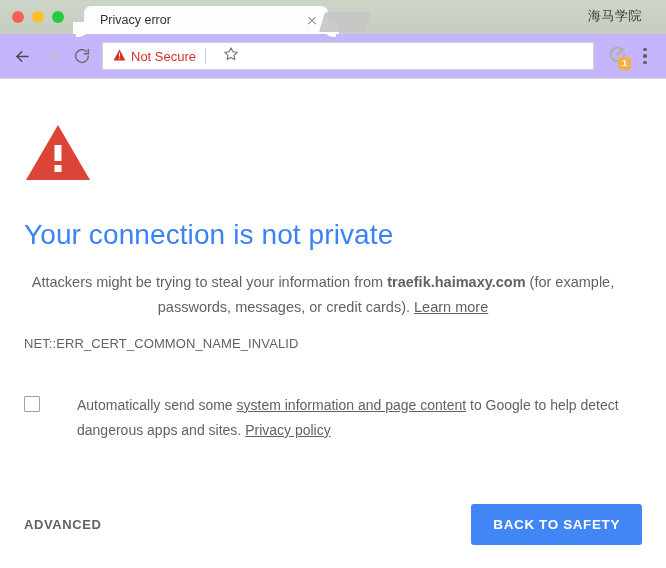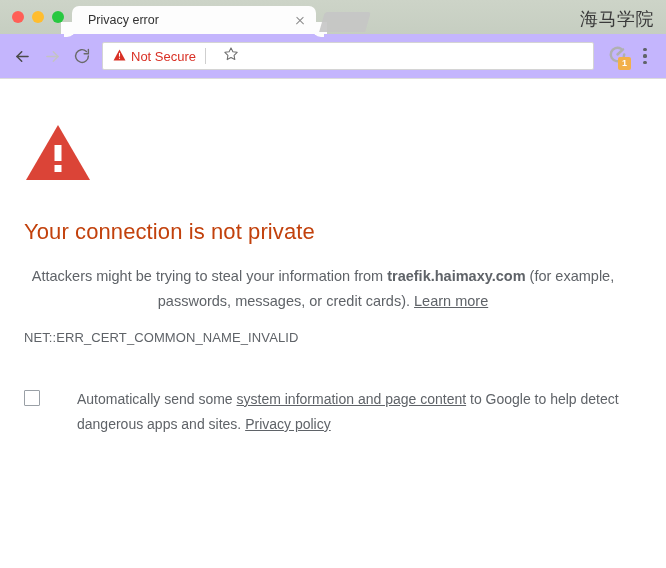--- a/index.html
+++ b/index.html
@@ -26,21 +26,21 @@
     gap: 8px;
     z-index: 5;
   }
   .light { width: 12px; height: 12px; border-radius: 50%; }
   .light.red    { background: #ff5f57; }
   .light.yellow { background: #ffbd2e; }
   .light.green  { background: #28c840; }
 
   .tab {
     position: absolute;
-    left: 72px; top: 6px;
+    left: 84px; top: 6px;
     width: 244px; height: 28px;
     background: #fdfdfd;
     border-radius: 7px 7px 0 0;
     display: flex;
     align-items: center;
     padding: 0 8px 0 16px;
   }
   .tab::before, .tab::after {
     content: "";
     position: absolute;
@@ -79,22 +79,22 @@
     left: 322px; top: 12px;
     width: 46px; height: 20px;
     background: #c5c5c5;
     border-radius: 3px 3px 0 0;
     transform: skewX(-16deg);
     opacity: .9;
   }
 
   .brand-label {
     position: absolute;
-    right: 12px; top: 7px;
-    font-size: 18px;
+    right: 24px; top: 7px;
+    font-size: 13px;
     color: #3b3b3b;
     letter-spacing: .5px;
   }
 
   
   .toolbar {
     height: 45px;
     background: #c4b5fd;
     border-bottom: 1px solid #dcdcdc;
     display: flex;
@@ -194,23 +194,23 @@
   
   .page {
     height: calc(568px - 34px - 46px);
     background: #ffffff;
     padding: 44px 44px 0 24px;
     position: relative;
   }
   .warn-icon { margin-bottom: 32px; }
 
   .headline {
-    font-size: 22px;
+    font-size: 28px;
     font-weight: normal;
-    color: #c2410c;
+    color: #3b82f6;
     margin-bottom: 19px;
     letter-spacing: .1px;
   }
   .para {
     font-size: 14.5px;
     line-height: 25px;
     color: #5f6368;
     max-width: 604px;
     text-align: center;
   }
@@ -386,13 +386,17 @@
 
   <p class="para"><span>Attackers might be trying to steal your information from </span><b>traefik.haimaxy.com</b><span> (for example, passwords, messages, or credit cards). </span><a class="link">Learn more</a></p>
 
   <div class="errcode">NET::ERR_CERT_COMMON_NAME_INVALID</div>
 
   <div class="optin">
     <span class="checkbox"></span>
     <span class="optin-text"><span>Automatically send some </span><a class="link">system information and page content</a><span> to Google to help detect dangerous apps and sites. </span><a class="link">Privacy policy</a></span>
   </div>
 
+  <div class="footer">
+    <button class="advanced">ADVANCED</button>
+    <button class="safety-btn">BACK TO SAFETY</button>
+  </div>
 </div>
 
 </body></html>

